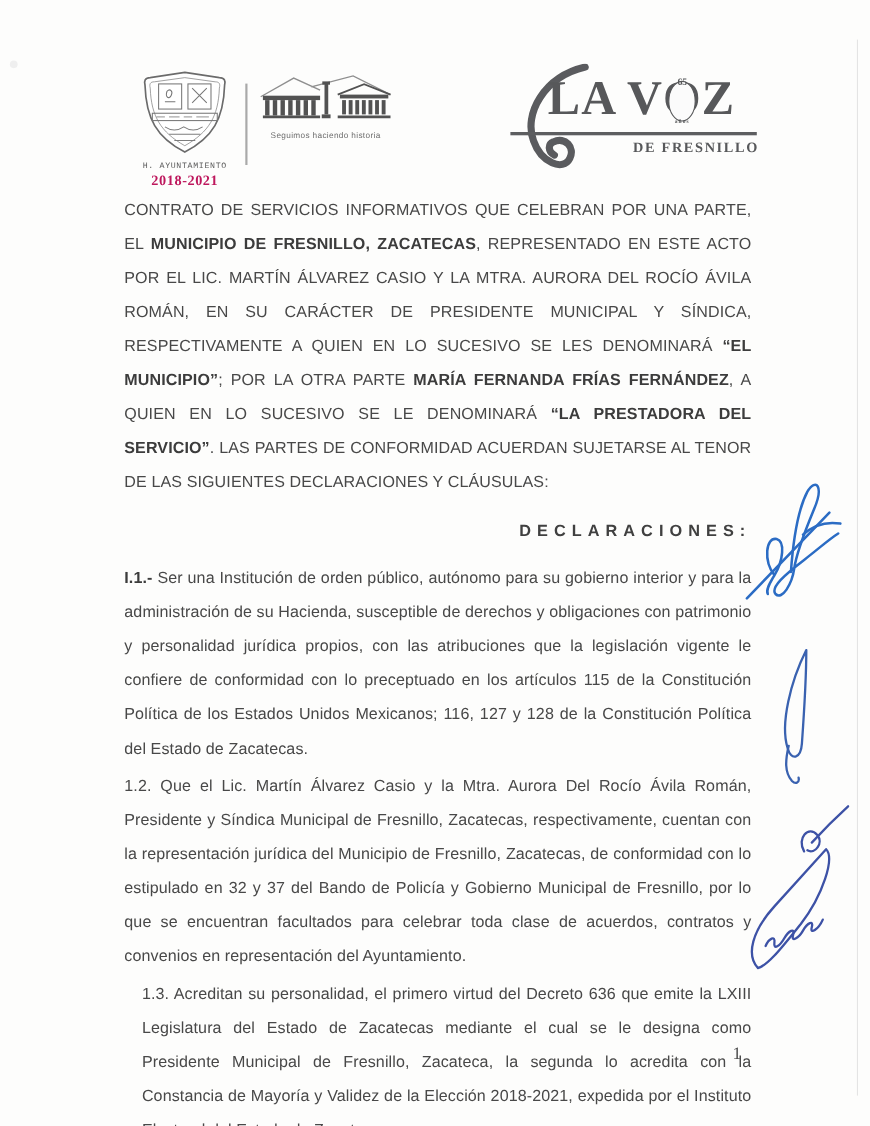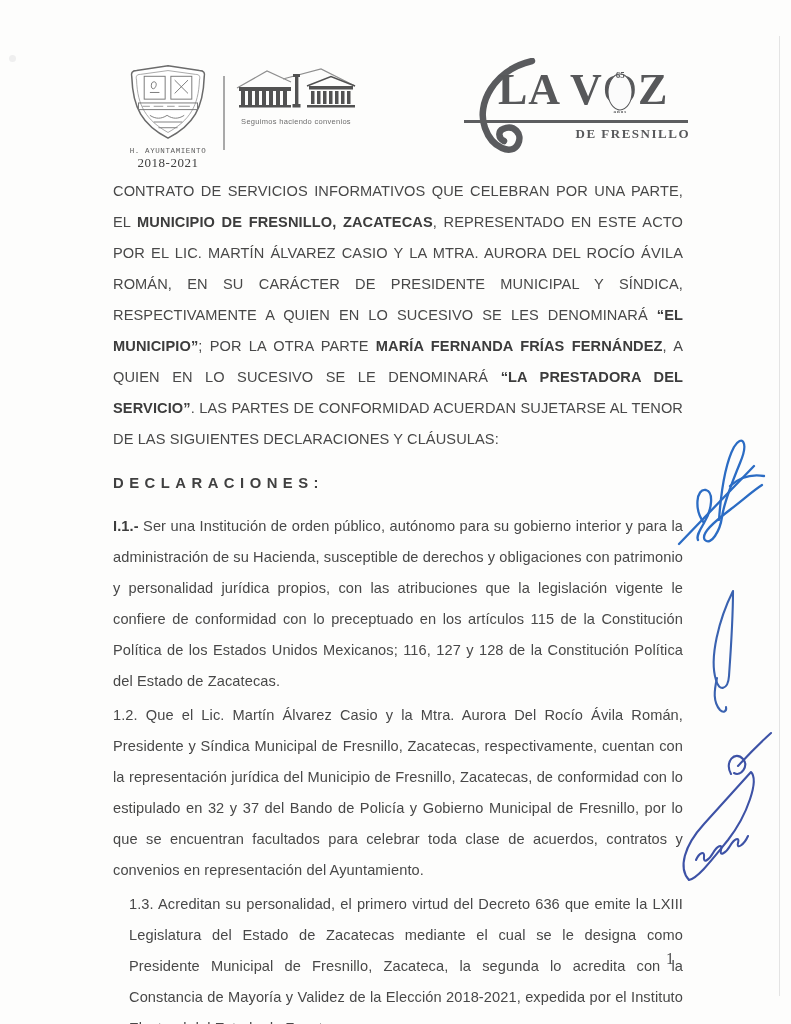--- a/index.html
+++ b/index.html
@@ -7,21 +7,21 @@
   .page {
     position:relative; width:791px; height:1024px;
     background:#fdfdfc; overflow:hidden;
     font-family:"Liberation Sans", sans-serif;
     color:#464646;
   }
   
   .hdr { position:absolute; left:0; top:0; width:100%; height:170px; }
   .shield-block { position:absolute; left:116px; top:62px; width:104px; text-align:center; }
   .shield-caption { font-family:Liberation Mono, monospace; font-size:7.5px; letter-spacing:.6px; color:#5a5a5a; margin-top:1px; }
-  .shield-years { font-family:"Liberation Serif", serif; font-size:13px; font-weight:normal; color:#404040; letter-spacing:.5px; }
+  .shield-years { font-family:"Liberation Serif", serif; font-size:13px; font-weight:bold; color:#be185d; letter-spacing:.5px; }
   .hdr-divider { position:absolute; left:223px; top:76px; width:2px; height:74px; background:#a9a9a9; }
   .fresnillo-block { position:absolute; left:230px; top:66px; width:132px; text-align:center; }
   .fresnillo-word { font-family:"Liberation Serif", serif; color:#4d4d4d; line-height:1; margin-top:1px; letter-spacing:1px; white-space:nowrap; }
   .fresnillo-word .big { font-size:30px; }
   .fresnillo-word .mid { font-size:23px; }
   .fresnillo-tagline { font-size:7.5px; color:#6d6d6d; margin-top:1px; letter-spacing:.3px; }
   .lavoz-block { position:absolute; left:460px; top:58px; width:232px; height:100px; }
   .lavoz-swoosh { position:absolute; left:12px; top:0; }
   .lavoz-word { position:absolute; left:38px; top:10px; font-family:"Liberation Serif", serif; font-weight:bold; font-size:44px; line-height:1; color:#57585a; letter-spacing:1px; white-space:nowrap; }
   .lavoz-o { position:relative; display:inline-block; }
@@ -36,21 +36,21 @@
   .lavoz-sub { position:absolute; right:2px; top:68px; font-family:"Liberation Serif", serif; font-weight:bold; font-size:13px; letter-spacing:1.5px; color:#57585a; }
   
   .doc-body { position:absolute; left:113px; top:176px; width:570px; }
   .para {
     font-size:14.6px; line-height:31px; text-align:justify;
     color:#484848; letter-spacing:.1px;
   }
   .para .b, .para strong { font-weight:bold; color:#3c3c3c; }
   .caps { }
   .h-decl {
-    margin-top:17px; text-align:left; font-size:14.8px; line-height:23.6px;
+    margin-top:17px; text-align:right; font-size:14.8px; line-height:23.6px;
     font-weight:bold; letter-spacing:5.5px; color:#404040;
   }
   .h-mun {
     margin-top:20px; font-size:14.8px; line-height:23.6px;
     font-weight:bold; color:#404040; word-spacing:4px;
   }
   .p-i1 { margin-top:15px; }
   .p-12 { margin-top:3px; }
   .p-13 { margin-top:3px;margin-left:16px; }
   
@@ -110,21 +110,21 @@
             <rect x="84" y="25" width="3.5" height="13"></rect>
           <rect x="90" y="25" width="3.5" height="13"></rect>
             <rect x="96" y="25" width="3.5" height="13"></rect>
           <rect x="102" y="25" width="3.5" height="13"></rect>
             <rect x="108" y="25" width="3.5" height="13"></rect>
           <rect x="114" y="25" width="3.5" height="13"></rect>
           <rect x="74" y="39" width="48" height="2.5"></rect>
         </g>
         <path d="M74,20 L98,10.5 L122,20" fill="none" stroke="#525252" stroke-width="1.6"></path>
       </svg>
-      <div class="fresnillo-tagline">Seguimos haciendo convenios</div>
+      <div class="fresnillo-tagline">Seguimos haciendo historia</div>
     </div>
 
     <div class="lavoz-block">
       <svg class="lavoz-swoosh" width="66" height="98" viewBox="0 0 66 98">
         <path d="M60,3 C22,12 4,46 13,70 C20,90 40,98 46,86 C51,76 42,66 31,71 C26,73 26,80 32,83" fill="none" stroke="#5a5b5e" stroke-width="6.5" stroke-linecap="round"></path>
       </svg>
       <div class="lavoz-word"><span>LA V</span><span class="lavoz-o"><span>O</span><span class="o-badge">
               <span class="b65">65</span>
               <span class="bano">años</span>
             </span></span><span>Z</span></div>

